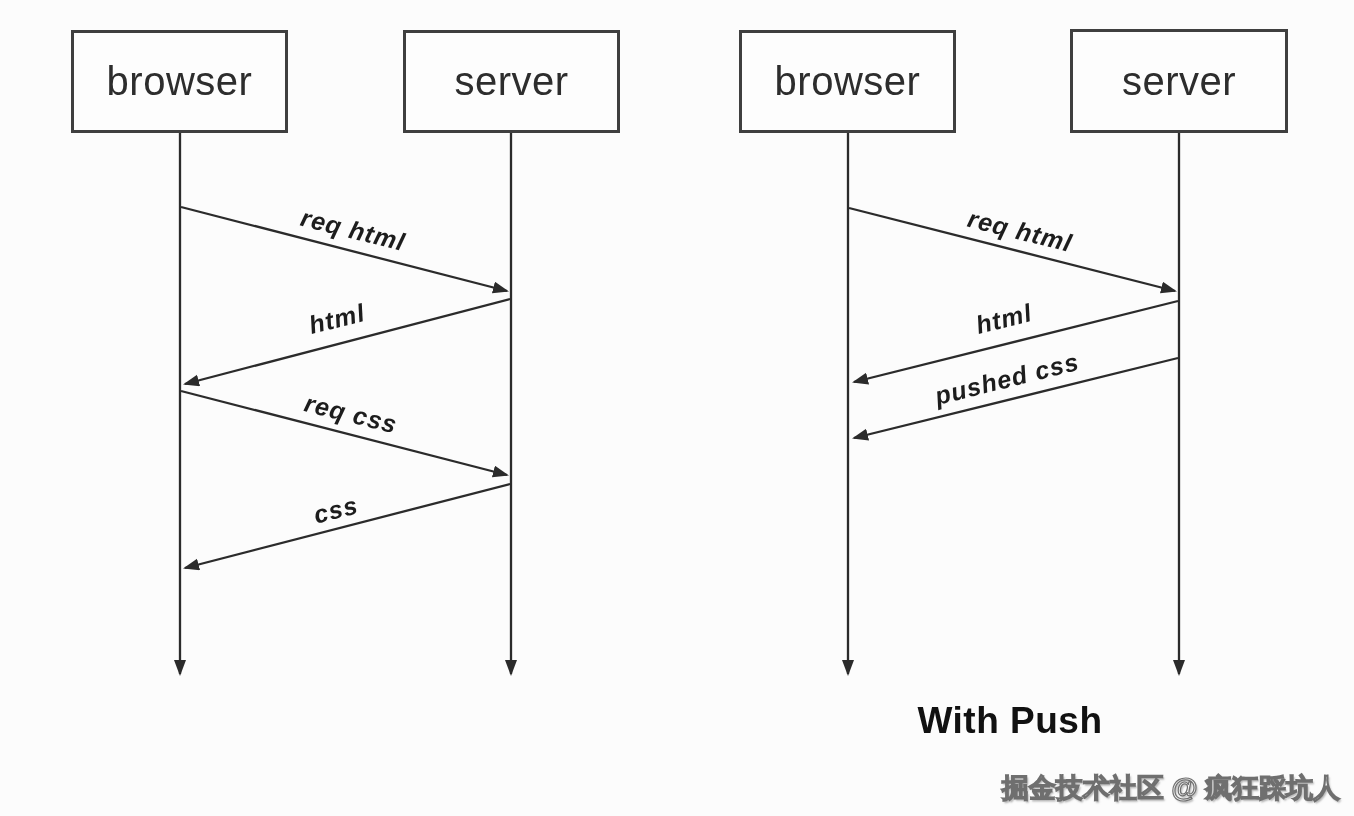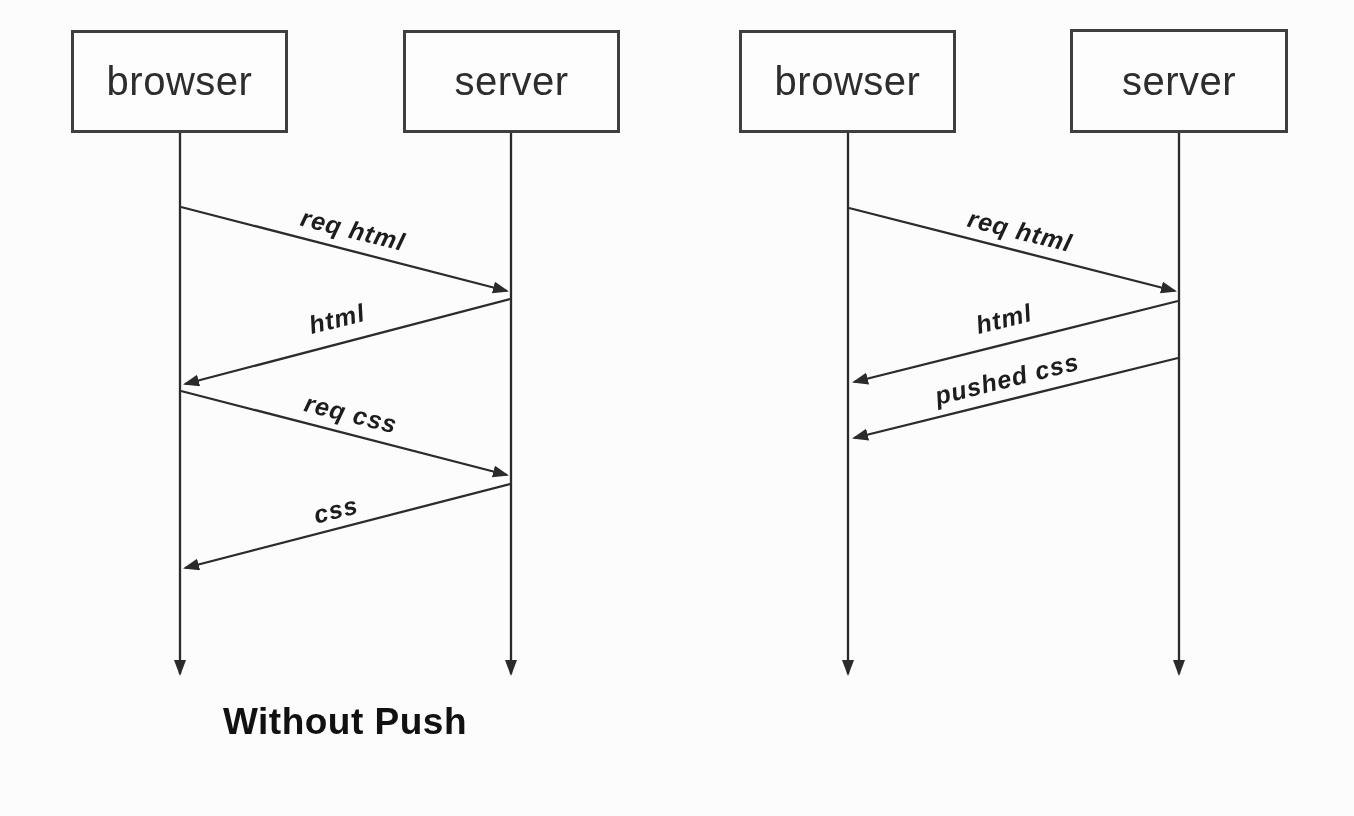--- a/index.html
+++ b/index.html
@@ -117,16 +117,17 @@
 
   <div class="msg-label rot-pos" style="left:353px; top:230px;">req html</div>
   <div class="msg-label rot-neg" style="left:337px; top:319px;">html</div>
   <div class="msg-label rot-pos" style="left:351px; top:414px;">req css</div>
   <div class="msg-label rot-neg" style="left:336px; top:510px;">css</div>
 
   <div class="msg-label rot-pos" style="left:1020px; top:231px;">req html</div>
   <div class="msg-label rot-neg" style="left:1004px; top:319px;">html</div>
   <div class="msg-label rot-neg" style="left:1007px; top:379px;">pushed css</div>
 
-  <div class="diagram-title" style="left:345px; top:722px;">Without Push</div>
+  <div class="diagram-title" style="left:1010px; top:721px;">With Push</div>
 
+  <div class="watermark">掘金技术社区 @ 疯狂踩坑人</div>
 
 </div>
 
 </body></html>

